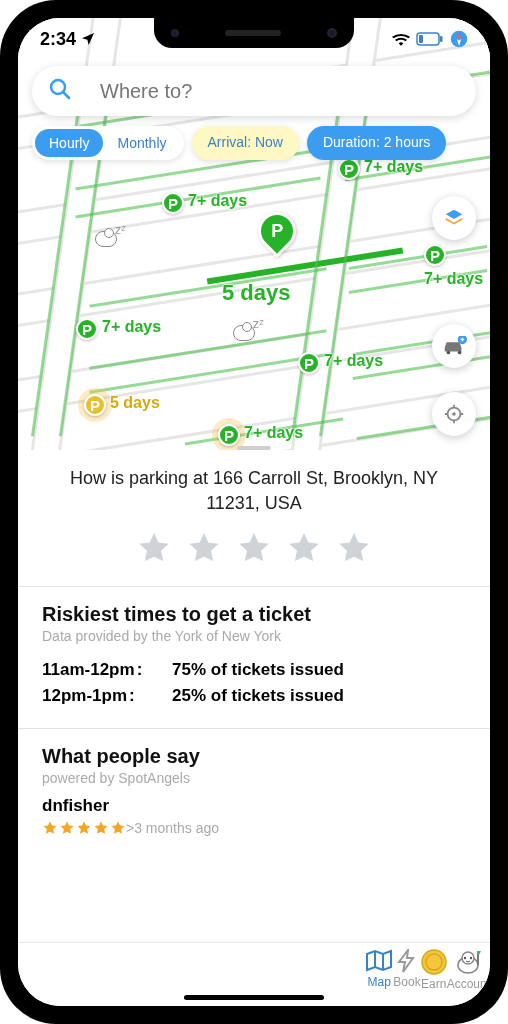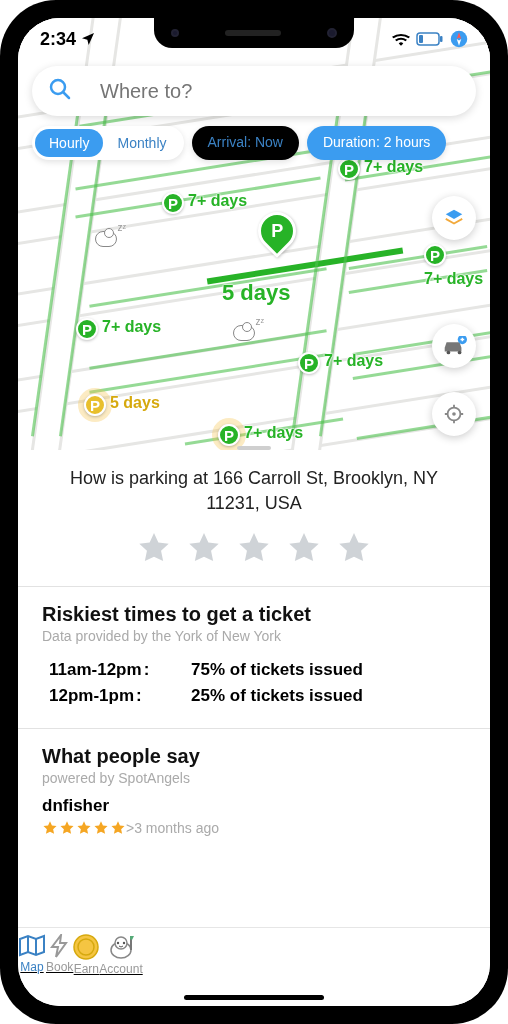--- a/index.html
+++ b/index.html
@@ -77,21 +77,21 @@
 .seg-control {
   display:flex; background:#fff; border-radius:20px; padding:3px;
   box-shadow:0 2px 6px rgba(0,0,0,.12);
 }
 .seg-item {
   padding:6px 14px; font-size:14px; font-weight:500;
   border-radius:17px; color:#3b82c4; cursor:pointer;
 }
 .seg-item.active { background:#3b9cf0; color:#fff; }
 .pill {
-  background:#000000; border-radius:20px; padding:8px 16px;
+  background:#fef9c3; border-radius:20px; padding:8px 16px;
   font-size:14px; font-weight:500; color:#3b82c4;
   box-shadow:0 2px 6px rgba(0,0,0,.12); cursor:pointer;
   white-space:nowrap;
 }
 .pill.blue { background:#3b9cf0; color:#fff; }
 
 
 .p-marker {
   position:absolute; width:22px; height:22px; border-radius:50%;
   background:#27b327; color:#fff; font-weight:800; font-size:15px;
@@ -107,21 +107,21 @@
 .p-label {
   position:absolute; color:#27b327; font-weight:800; font-size:16px;
   text-shadow:0 0 2px #fff,0 0 2px #fff,0 0 2px #fff;
 }
 .p-label.big { font-size:22px; }
 .sheep {
   position:absolute; width:28px; height:22px;
 }
 .sheep .body { position:absolute; width:22px; height:16px; background:#fff; border:1.5px solid #888; border-radius:10px; top:3px; left:3px; }
 .sheep .head { position:absolute; width:10px; height:10px; background:#fff; border:1.5px solid #888; border-radius:50%; top:0; left:12px; }
-.sheep .zzz { position:absolute; font-size:10px; color:#999; top:-6px; right:-6px;text-align:center; }
+.sheep .zzz { position:absolute; font-size:13px; color:#999; top:-6px; right:-6px;text-align:center; }
 
 
 .fab {
   position:absolute; width:44px; height:44px; border-radius:50%;
   background:#fff; box-shadow:0 2px 8px rgba(0,0,0,.2);
   display:flex; align-items:center; justify-content:center;
   z-index:25; cursor:pointer;
 }
 
 .grab-handle {
@@ -140,36 +140,35 @@
 .question {
   text-align:center; font-size:18px; color:#222; line-height:1.4;
   margin-bottom:14px;
 }
 .stars-row {
   display:flex; justify-content:center; gap:14px;
 }
 .star-btn { cursor:pointer; }
 .h2 { font-size:20px; font-weight:800; color:#111; margin-bottom:2px; }
 .sub { font-size:14px; color:#aaa; margin-bottom:16px; }
-.ticket-row { display:flex; gap:24px; font-size:17px; font-weight:700; margin-bottom:6px;margin-left:7px; }
+.ticket-row { display:flex; gap:12px; font-size:17px; font-weight:700; margin-bottom:6px; }
 .ticket-row .time { min-width:118px; }
 .ticket-row .time::after { content:":"; margin-left:2px; }
 
 .review-name { font-size:17px; font-weight:800; margin-top:4px; }
 .review-meta { display:flex; align-items:center; gap:0; margin-top:4px; }
 .small-stars { display:flex; gap:1px; }
 .review-age { font-size:14px; color:#aaa; }
 
 
 .tabbar {
-  position:absolute; bottom:0; left:0; right:0; height:79px;
+  position:absolute; bottom:0; left:0; right:0; height:64px;
   background:#fff; border-top:1px solid #e6e6e6;
-  display:flex; justify-content:flex-start; align-items:flex-start;
+  display:flex; justify-content:flex-end; align-items:flex-start;
   padding-top:6px;
-  text-decoration:underline;
 }
 .tab { display:flex; flex-direction:column; align-items:center; gap:2px; cursor:pointer; }
 .tab-label { font-size:12px; color:#999; }
 .tab.active .tab-label { color:#3b82c4; }
 
 .home-indicator {
   position:absolute; bottom:6px; left:50%; transform:translateX(-50%);
   width:140px; height:5px; background:#000; border-radius:3px; z-index:60;
 }
 

